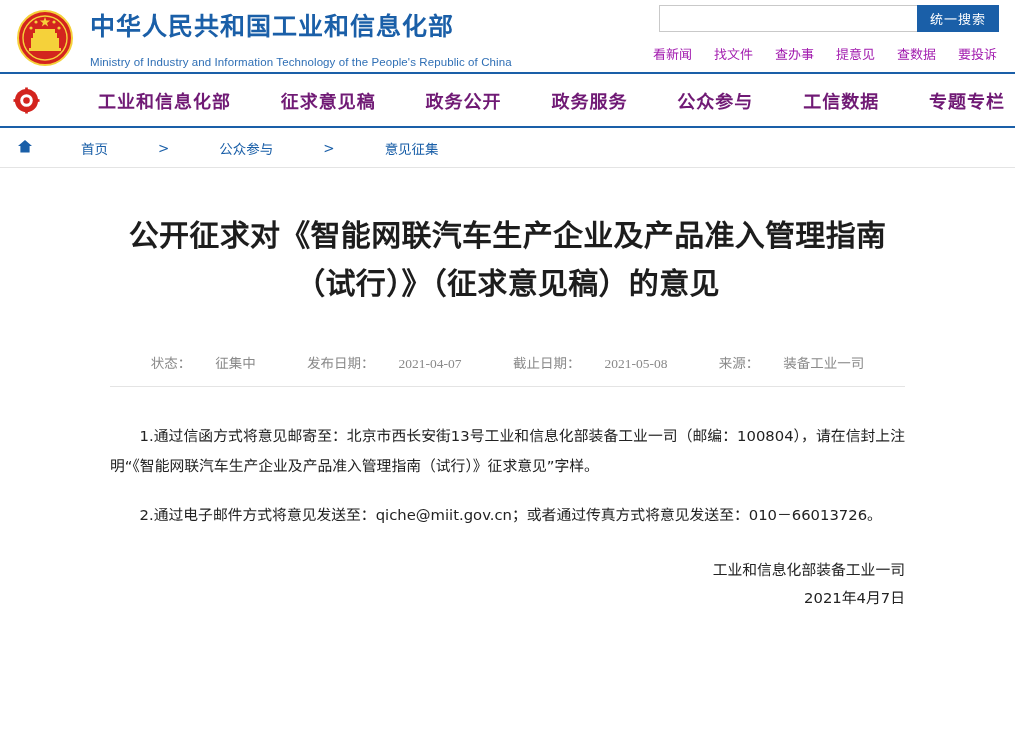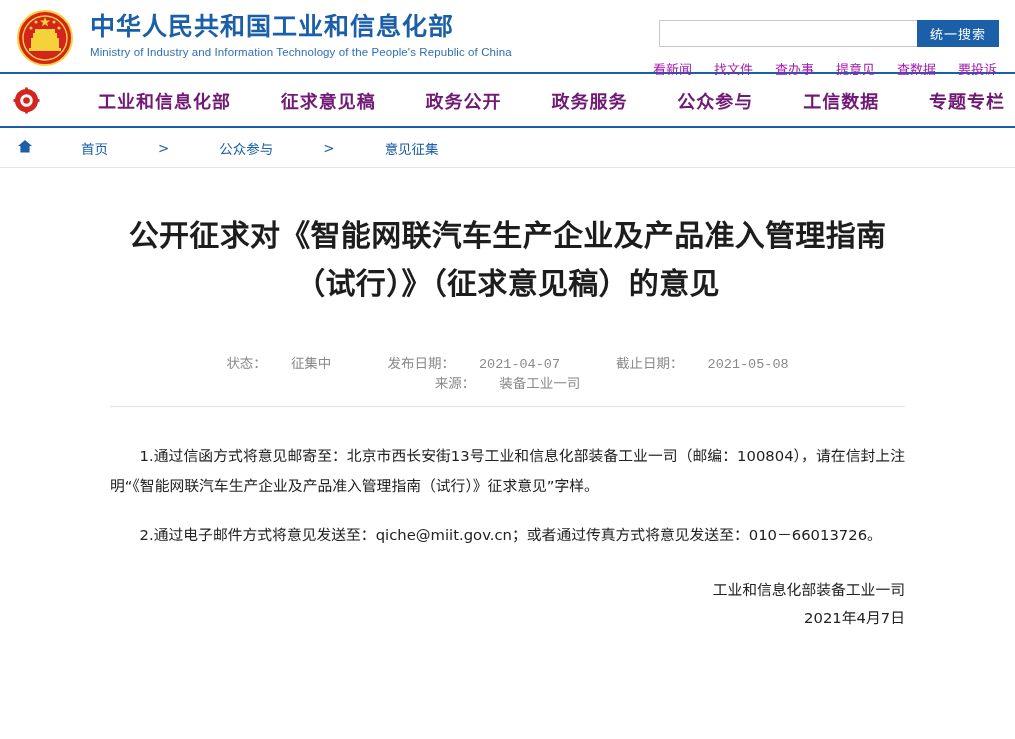--- a/index.html
+++ b/index.html
@@ -38,29 +38,29 @@
     font-weight: bold;
     color: #1a5fa8;
     letter-spacing: 1px;
     line-height: 1.2;
     white-space: nowrap;
   }
   .brand-en {
     font-size: 11.5px;
     color: #2f6fb5;
     letter-spacing: 0.1px;
-    margin-top: 4px;
+    margin-top: 14px;
     white-space: nowrap;
   }
 
   
   .search-area {
     position: absolute;
     right: 16px;
-    top: 20px;
+    top: 5px;
     width: 340px;
   }
   .search-row {
     display: flex;
     height: 27px;
   }
   .search-input {
     flex: 1 1 auto;
     border: 1px solid #c9c9c9;
     border-right: none;
@@ -174,21 +174,21 @@
     color: #1d1d1d;
     text-align: center;
     line-height: 1.6;
     padding-top: 44px;
     letter-spacing: 0.3px;
   }
   .meta {
     margin-top: 44px;
     padding-bottom: 14px;
     text-align: center;
-    font-family: Liberation Mono, monospace;
+    font-family: Liberation Serif, serif;
     font-size: 13.5px;
     color: #8a8a8a;
     border-bottom: 1px solid #e4e4e4;
   }
   .meta span { margin: 0 12px; white-space: nowrap; }
   .meta .val { color: #8a8a8a; }
 
   .body-text {
     margin-top: 34px;
     font-family: "DejaVu Sans", "Liberation Sans", sans-serif;

